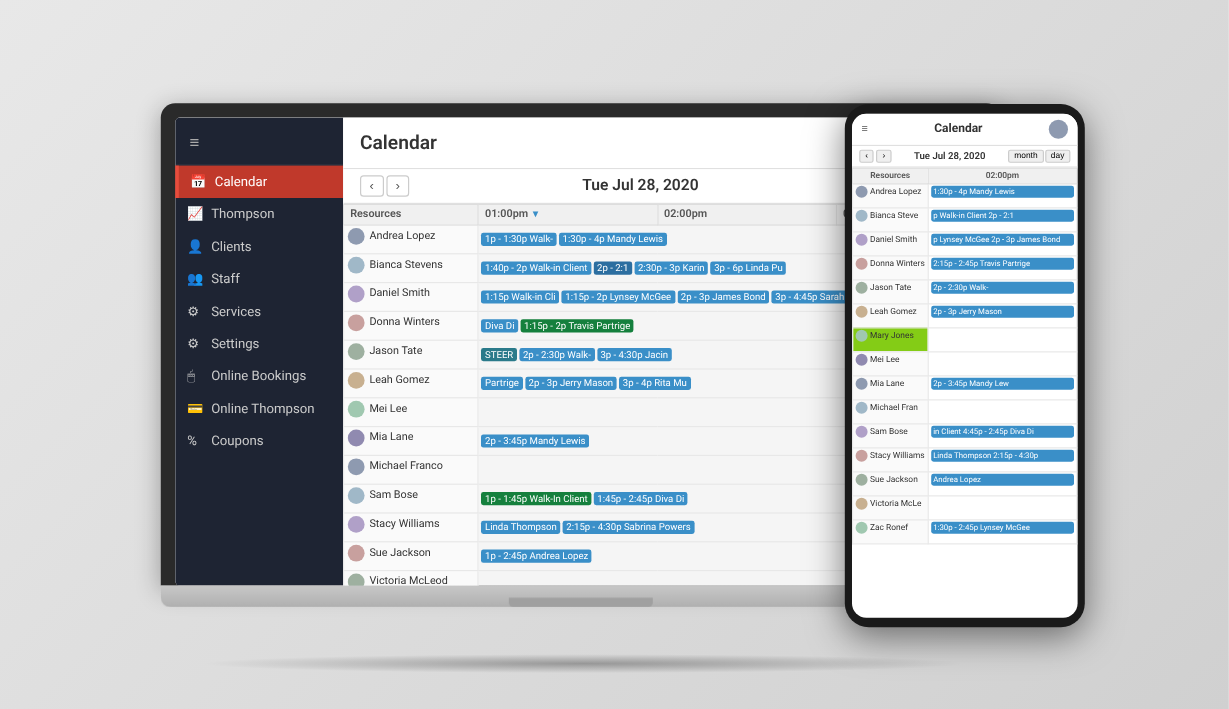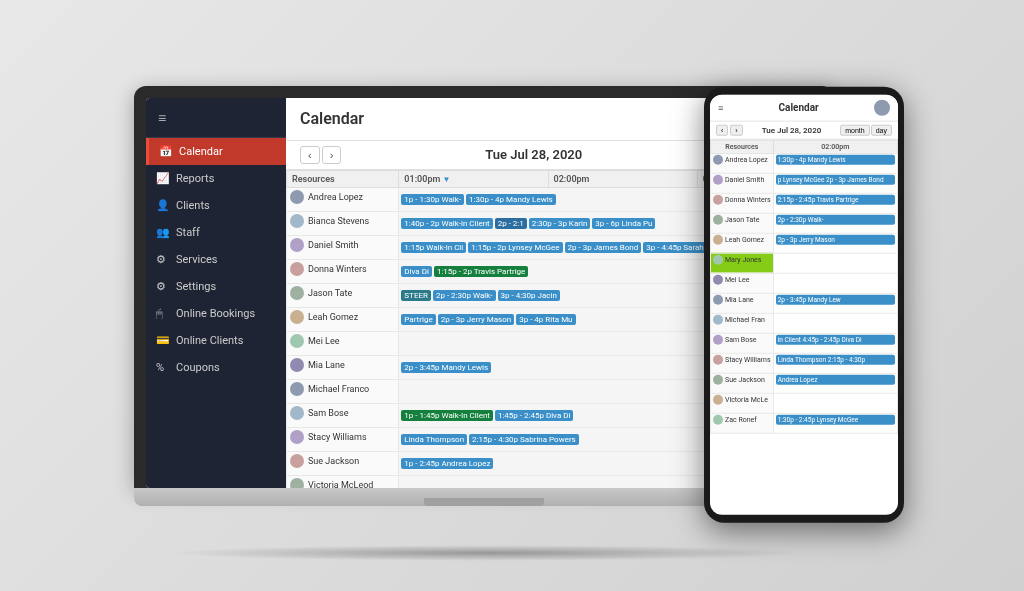--- a/index.html
+++ b/index.html
@@ -400,21 +400,21 @@
         <div class="sidebar">
           <div class="sidebar-header">
             <span class="hamburger">≡</span>
           </div>
           <div class="sidebar-item active">
             <span class="icon">📅</span>
             <span>Calendar</span>
           </div>
           <div class="sidebar-item">
             <span class="icon">📈</span>
-            <span>Reports</span>
+            <span>Thompson</span>
           </div>
           <div class="sidebar-item">
             <span class="icon">👤</span>
             <span>Clients</span>
           </div>
           <div class="sidebar-item">
             <span class="icon">👥</span>
             <span>Staff</span>
           </div>
           <div class="sidebar-item">
@@ -424,21 +424,21 @@
           <div class="sidebar-item">
             <span class="icon">⚙</span>
             <span>Settings</span>
           </div>
           <div class="sidebar-item">
             <span class="icon">🖱</span>
             <span>Online Bookings</span>
           </div>
           <div class="sidebar-item">
             <span class="icon">💳</span>
-            <span>Online Clients</span>
+            <span>Online Thompson</span>
           </div>
           <div class="sidebar-item">
             <span class="icon">%</span>
             <span>Coupons</span>
           </div>
         </div>
 
         <div class="main-content">
 
           <div class="top-bar">
@@ -693,20 +693,29 @@
                     <div class="phone-resource-cell">
                       <div class="phone-avatar" style="background:#8e9ab0"></div>
                       <span>Andrea Lopez</span>
                     </div>
                   </td>
                   <td><span class="phone-event-block ph-blue">1:30p - 4p Mandy Lewis</span></td>
                 </tr>
                 <tr>
                   <td style="background: rgb(250, 250, 250);">
                     <div class="phone-resource-cell">
+                      <div class="phone-avatar" style="background:#a0b8c8"></div>
+                      <span>Bianca Steve</span>
+                    </div>
+                  </td>
+                  <td><span class="phone-event-block ph-blue">p Walk-in Client  2p - 2:1</span></td>
+                </tr>
+                <tr>
+                  <td style="background: rgb(250, 250, 250);">
+                    <div class="phone-resource-cell">
                       <div class="phone-avatar" style="background:#b0a0c8"></div>
                       <span>Daniel Smith</span>
                     </div>
                   </td>
                   <td><span class="phone-event-block ph-blue">p Lynsey McGee  2p - 3p James Bond</span></td>
                 </tr>
                 <tr>
                   <td style="background: rgb(250, 250, 250);">
                     <div class="phone-resource-cell">
                       <div class="phone-avatar" style="background:#c8a09e"></div>

